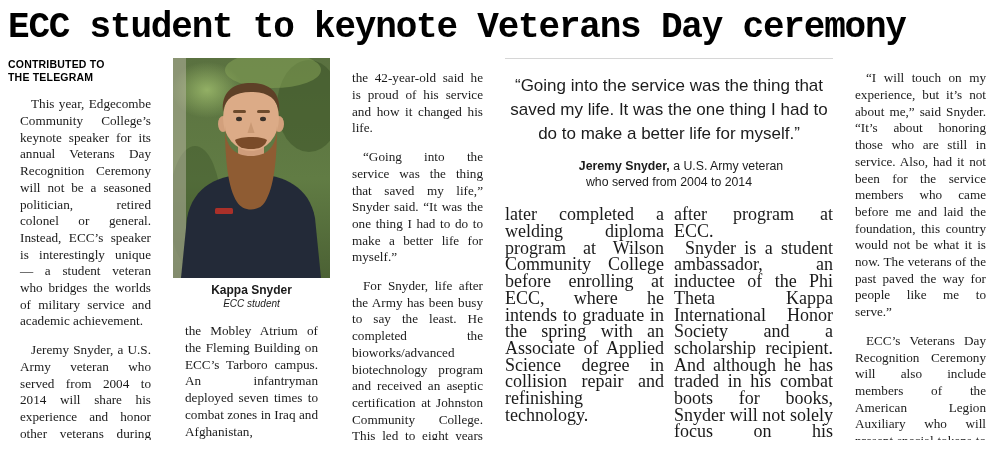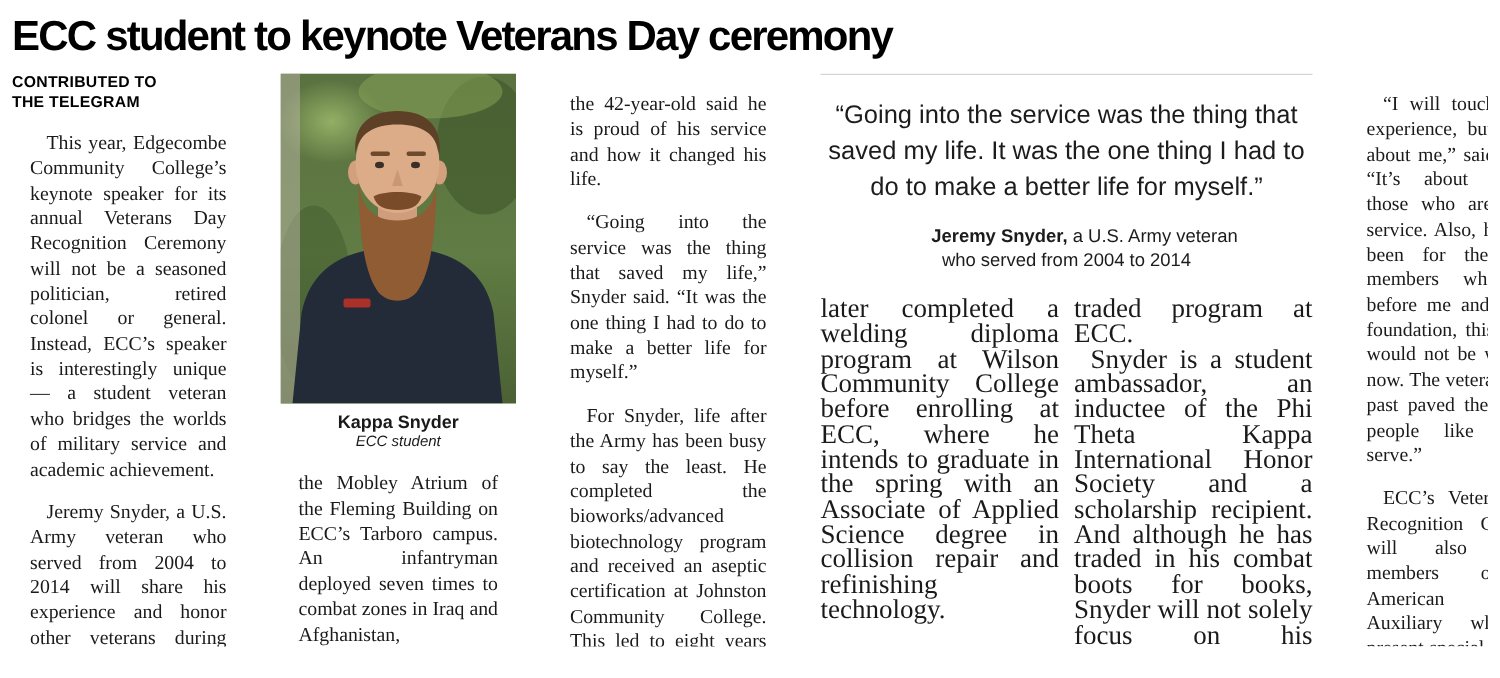--- a/index.html
+++ b/index.html
@@ -5,33 +5,33 @@
   * { margin:0; padding:0; box-sizing:border-box; }
   html,body { width:1000px; height:452px; overflow:hidden; }
   body {
     background:#ffffff;
     color:#1a1a1a;
     font-family:"Liberation Serif", serif;
   }
   .page { padding:6px 8px 0 8px; }
 
   .headline {
-    font-family:Liberation Sans, sans-serif;
+    font-family:Liberation Mono, monospace;
     font-weight:700;
-    font-size:28px;
+    font-size:36px;
     letter-spacing:-1.2px;
     line-height:1.12;
     color:#000;
     white-space:nowrap;
     margin:2px 0 10px 0;
   }
 
   .content {
     display:flex;
-    gap:24px;
+    gap:10px;
     height:382px;
     overflow:hidden;
   }
   .col {
     font-size:13.2px;
     line-height:16.7px;
     text-align:justify;
     hyphens:auto;
     -webkit-hyphens:auto;
     overflow:hidden;
@@ -189,21 +189,21 @@
         <p class="pq-attr">
           <strong>Jeremy Snyder,</strong>
           <span>a U.S. Army veteran who served from 2004 to 2014</span>
         </p>
       </div>
       <div class="mid-cols">
         <div class="mid-col">
           <p>later completed a welding diploma program at Wilson Community College before enrolling at ECC, where he intends to graduate in the spring with an Associate of Applied Science degree in collision repair and refinishing technology.</p>
         </div>
         <div class="mid-col">
-          <p>traded program at ECC.</p>
+          <p>after program at ECC.</p>
           <p class="indent">Snyder is a student ambassador, an inductee of the Phi Theta Kappa International Honor Society and a scholarship recipient. And although he has traded in his combat boots for books, Snyder will not solely focus on his experience during Tuesday’s recognition ceremony.</p>
         </div>
       </div>
     </div>
 
     <div class="col col-narrow">
       <p class="indent">“I will touch on my experience, but it’s not about me,” said Snyder. “It’s about honoring those who are still in service. Also, had it not been for the service members who came before me and laid the foundation, this country would not be what it is now. The veterans of the past paved the way for people like me to serve.”</p>
       <p class="indent">ECC’s Veterans Day Recognition Ceremony will also include members of the American Legion Auxiliary who will present special tokens to honor Vietnam Veterans in attendance.</p>
     </div>
 

